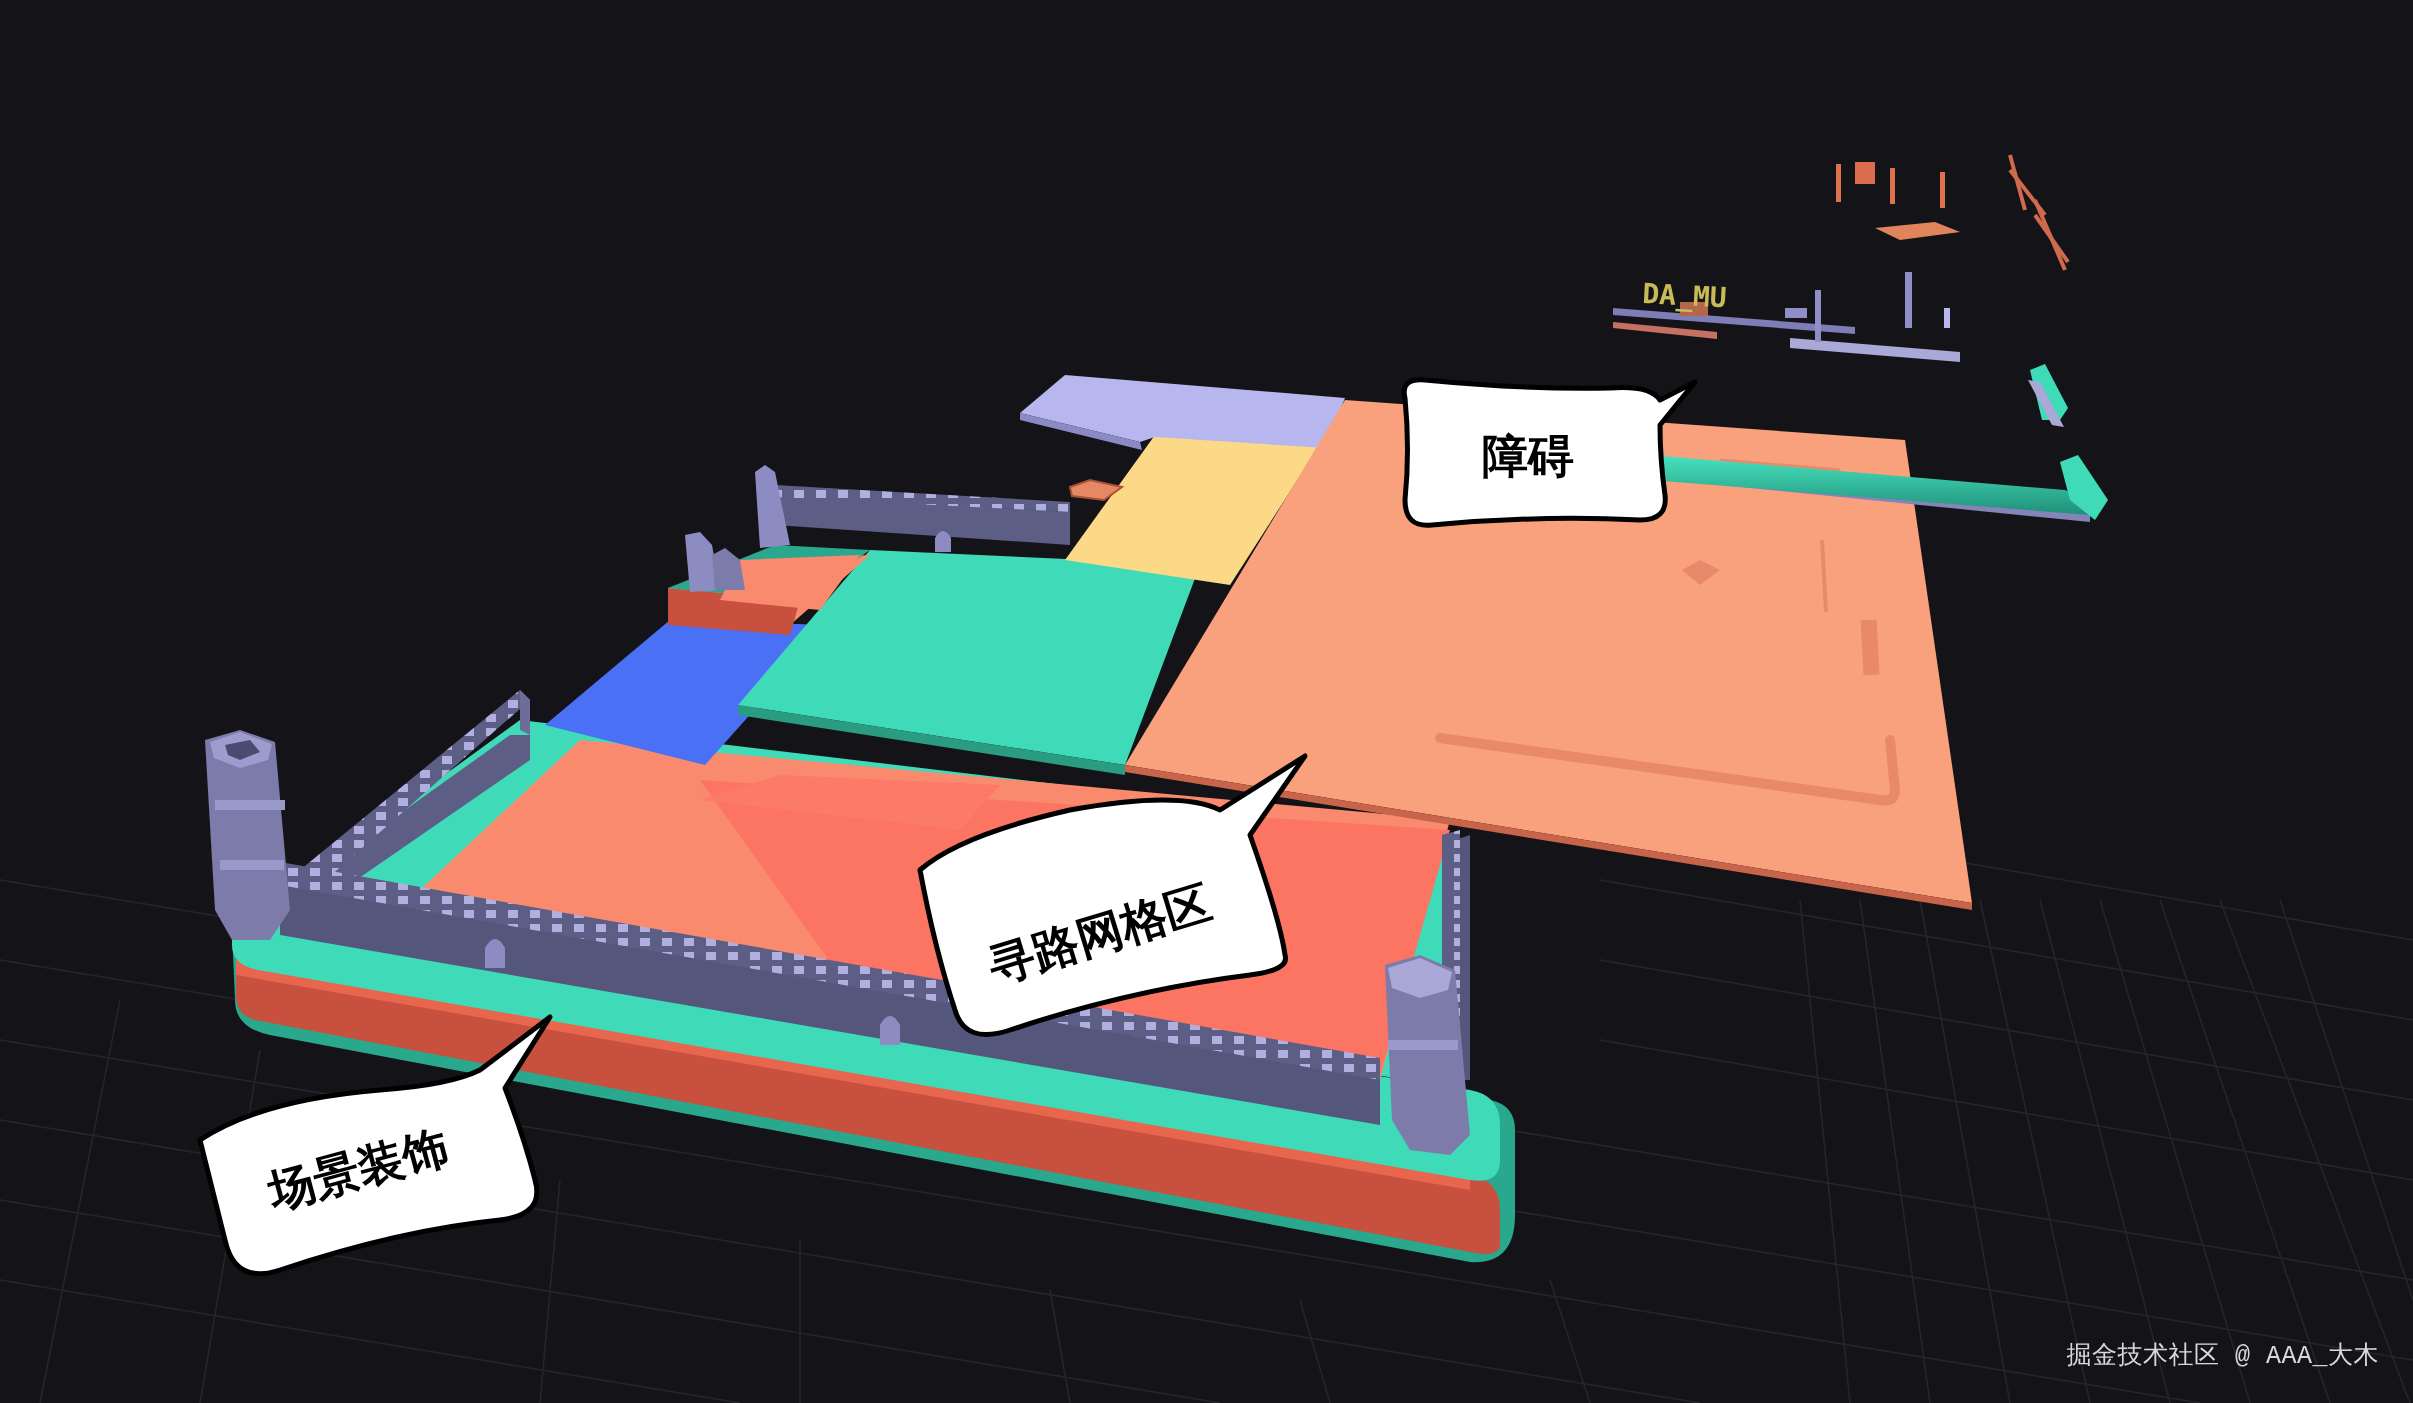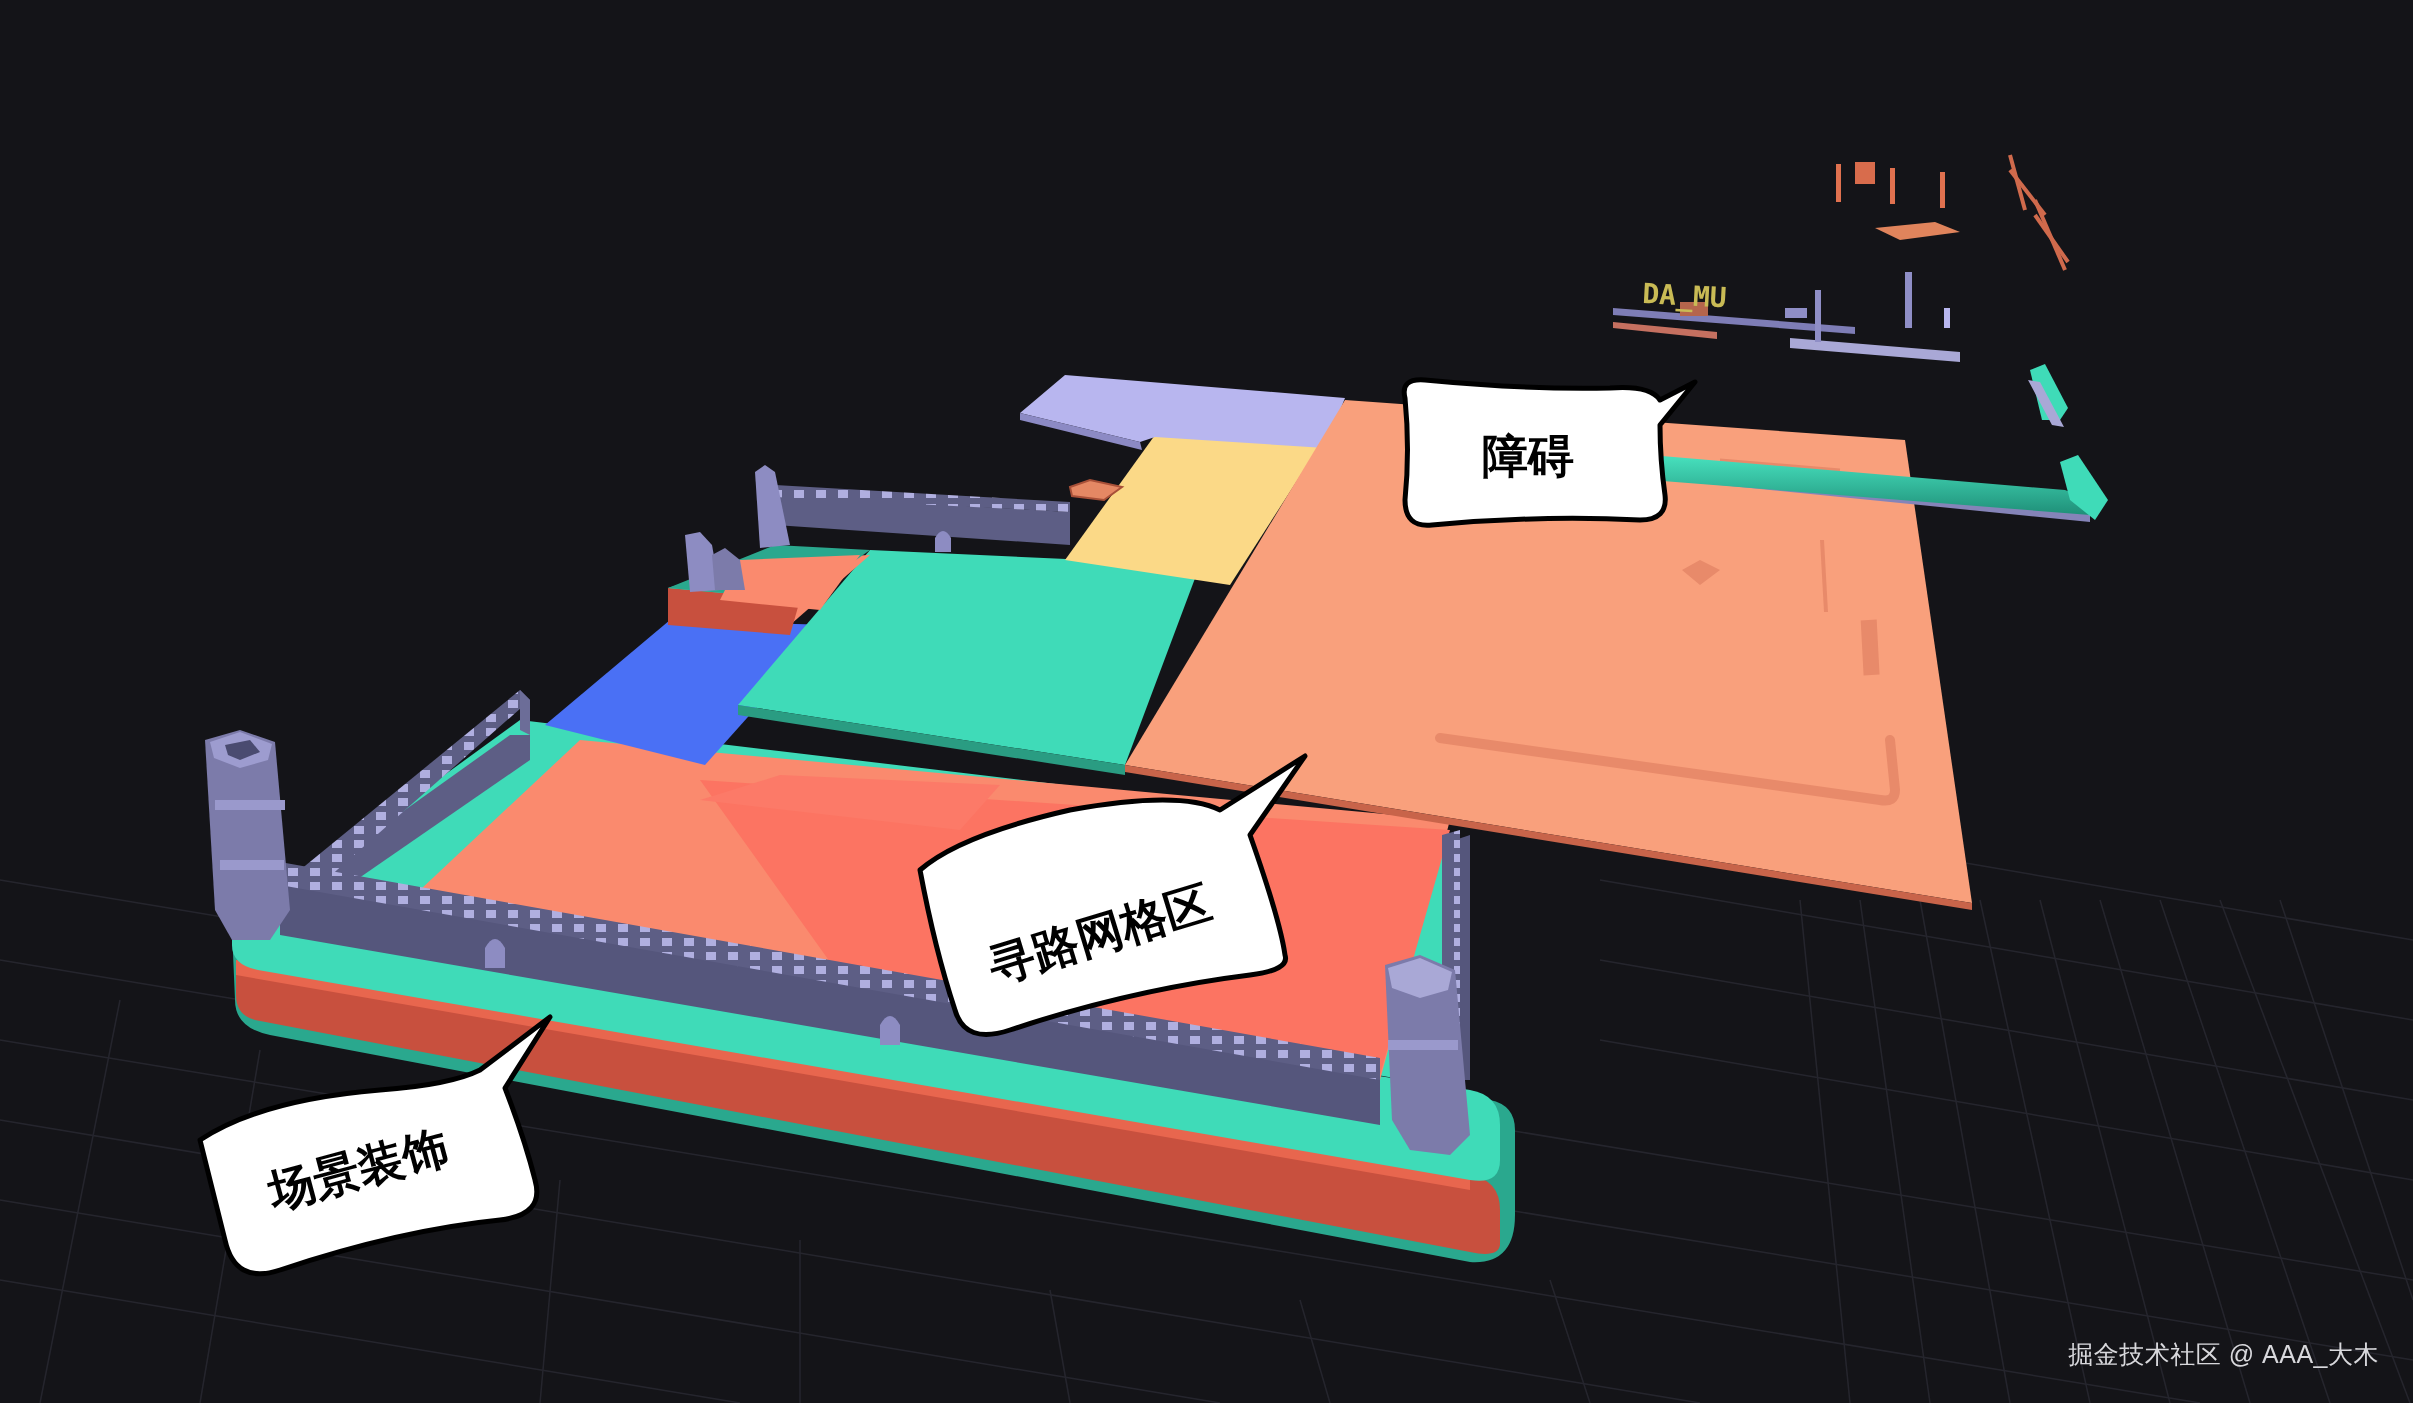--- a/index.html
+++ b/index.html
@@ -13,21 +13,21 @@
   .callout-text {
     font-family: "DejaVu Sans", sans-serif;
     font-weight: bold;
     fill: #000;
   }
   .watermark {
     position: absolute;
     right: 34px; bottom: 32px;
     color: #d8d8dc;
     font-size: 25px;
-    font-family: Liberation Sans, sans-serif;
+    font-family: Liberation Mono, monospace;
     letter-spacing: 0.5px;
   }
   .damu-text {
     font-family: "DejaVu Sans Mono", monospace;
     font-weight: bold;
   }
 </style>
 </head>
 <body>
 

